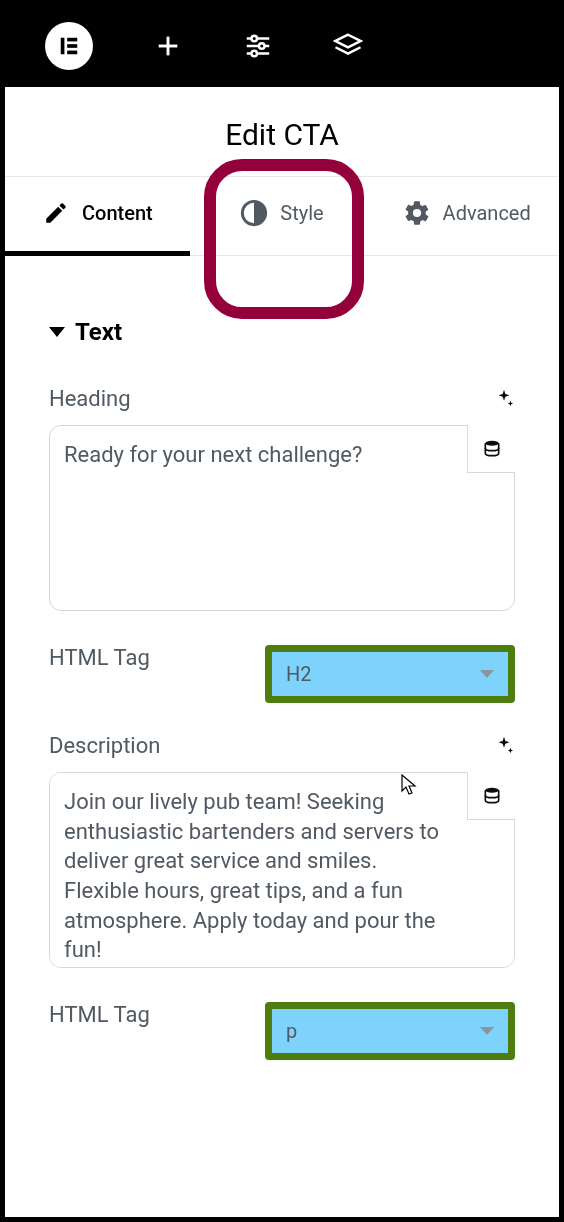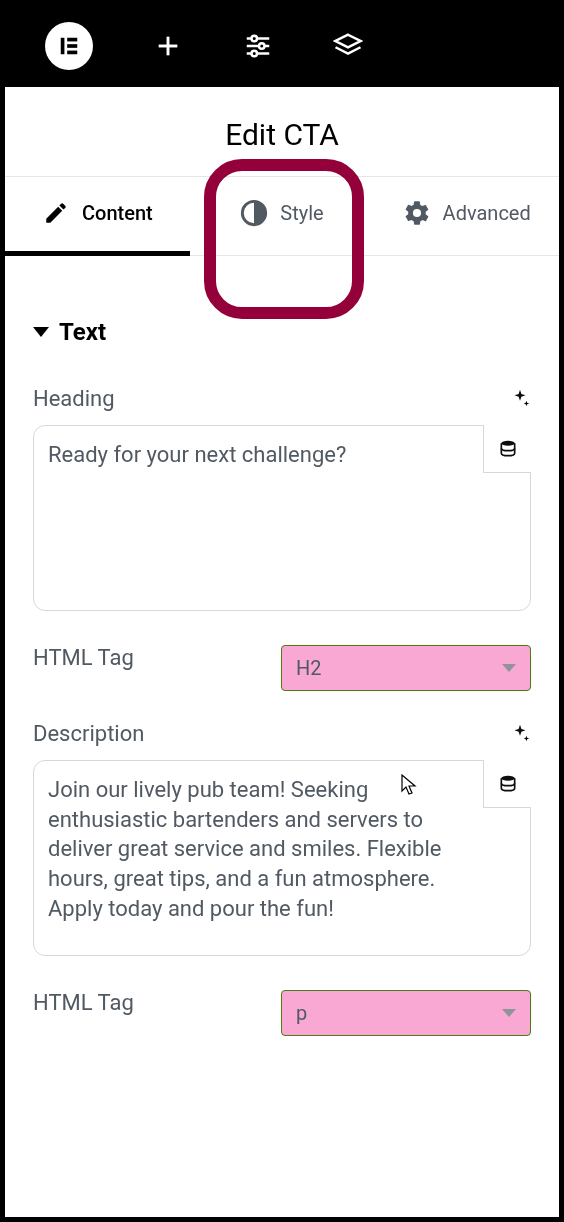--- a/index.html
+++ b/index.html
@@ -81,21 +81,21 @@
     border: 12px solid #93003a;
     border-radius: 38px;
     width: 160px;
     height: 160px;
     left: 199px;
     top: -18px;
     pointer-events: none;
     z-index: 5;
   }
   .panel {
-    padding: 30px 28px;
+    padding: 30px 44px;
     flex: 1;
     overflow: auto;
     position: relative;
   }
   .section-header {
     display:flex;
     align-items:center;
     gap:10px;
     margin: 32px 0 40px;
   }
@@ -144,29 +144,29 @@
   }
   .row {
     display:flex;
     align-items:flex-start;
     justify-content:space-between;
     margin: 20px 0 30px;
   }
   .row .field-label { flex:0 0 auto; }
   .select {
     width: 250px;
-    border:1px solid #4d7c0f;
+    border:7px solid #4d7c0f;
     border-radius:4px;
     padding:10px 14px;
     display:flex;
     justify-content:space-between;
     align-items:center;
     font-size:20px;
     color:#515962;
-    background:#f9a8d4;
+    background:#7dd3fc;
   }
   .select-caret {
     width:0;height:0;
     border-left:7px solid transparent;
     border-right:7px solid transparent;
     border-top:8px solid #8f949b;
   }
   .cursor {
     position:absolute;
     left: 396px;

